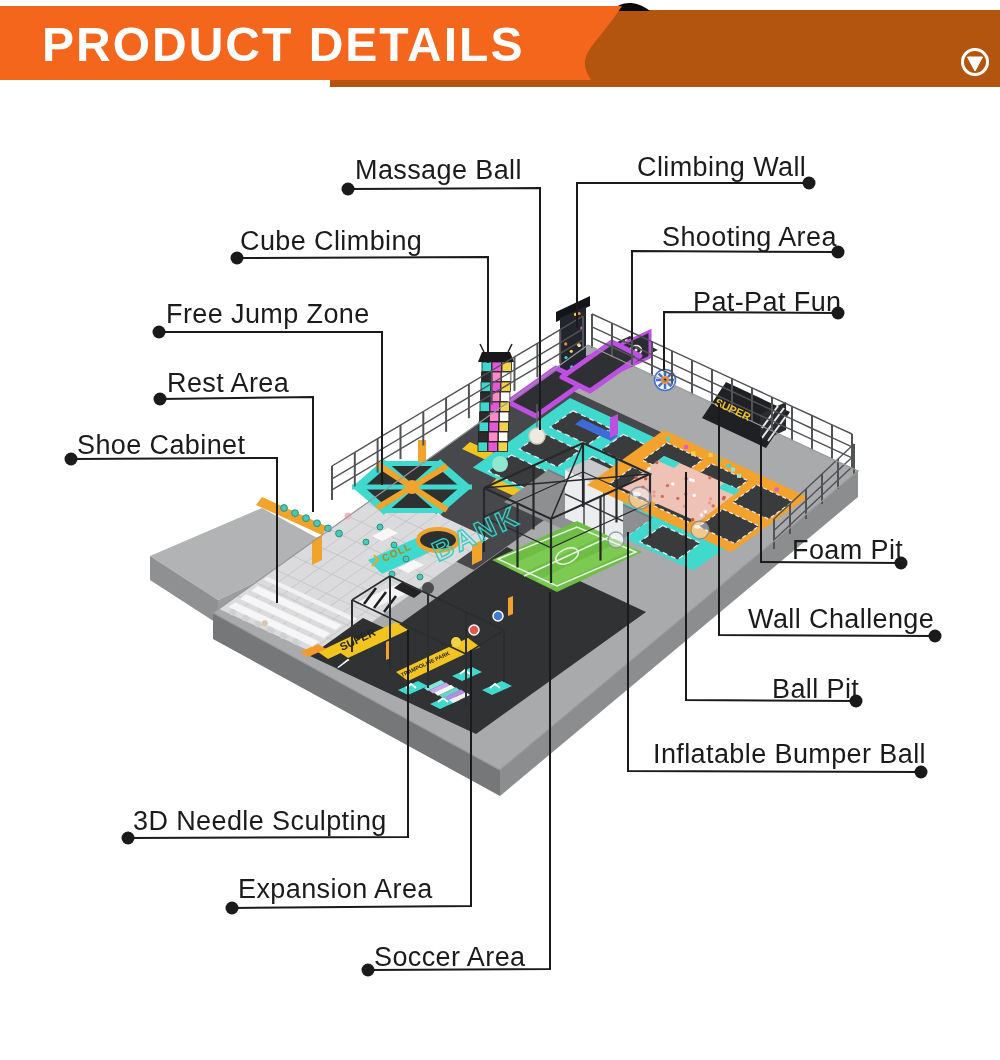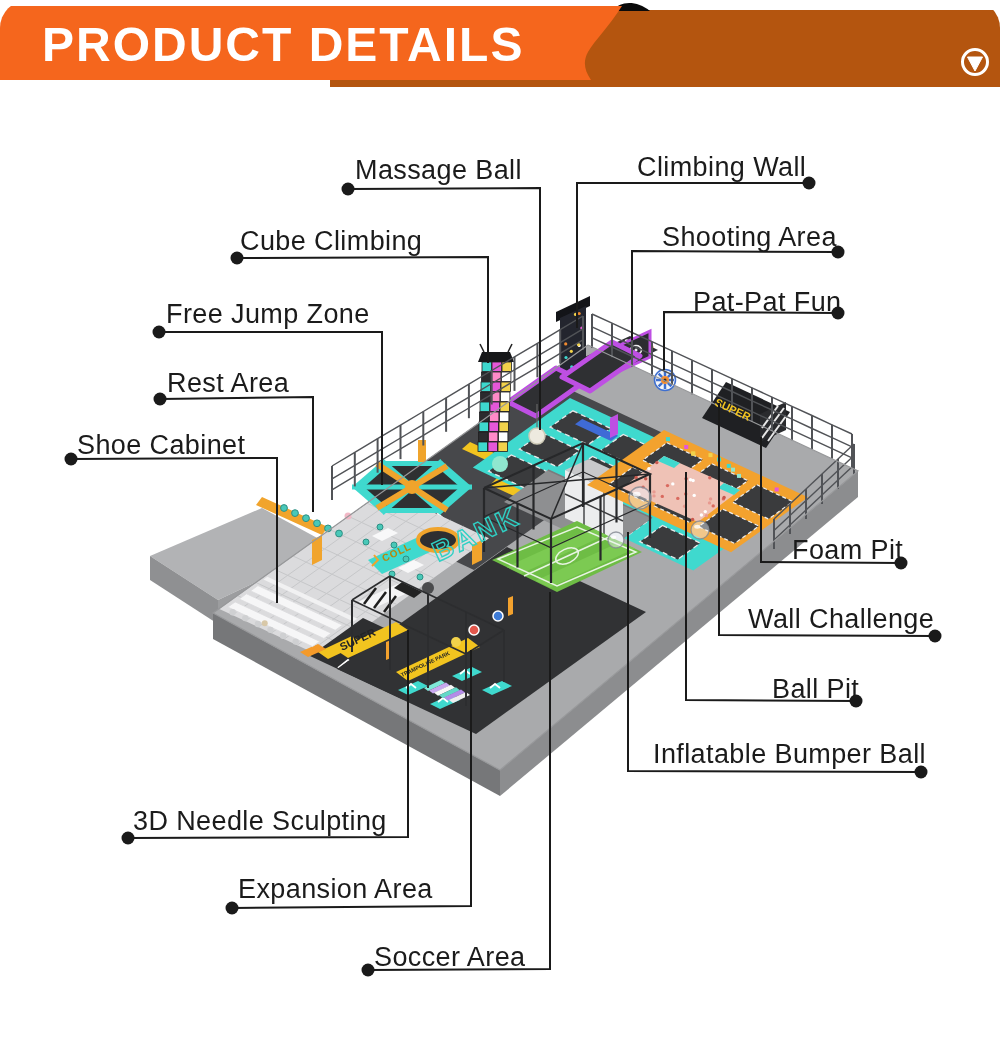--- a/index.html
+++ b/index.html
@@ -1,16 +1,16 @@
 <!DOCTYPE html>
 <html><head>
 <meta charset="utf-8">
 <style>
   html,body{margin:0;padding:0;background:#ffffff;}
-  #stage{position:relative;width:1000px;height:1060px;background:#fff;overflow:hidden;border-radius:28px;}
+  #stage{position:relative;width:1000px;height:1060px;background:#fff;overflow:hidden;}
   svg text{user-select:none;}
   .hdr-title{font-family:"Liberation Sans",sans-serif;font-weight:bold;font-size:48px;fill:#ffffff;letter-spacing:2px;}
   .lbl polyline{fill:none;stroke:#1a1a1a;stroke-width:2;}
   .lbl circle{fill:#1a1a1a;}
   .lbl text{font-family:"Liberation Sans",sans-serif;font-size:27px;fill:#1b1b1b;letter-spacing:.4px;}
   .decal{font-family:"Liberation Sans",sans-serif;}
 </style>
 </head>
 <body>
 

